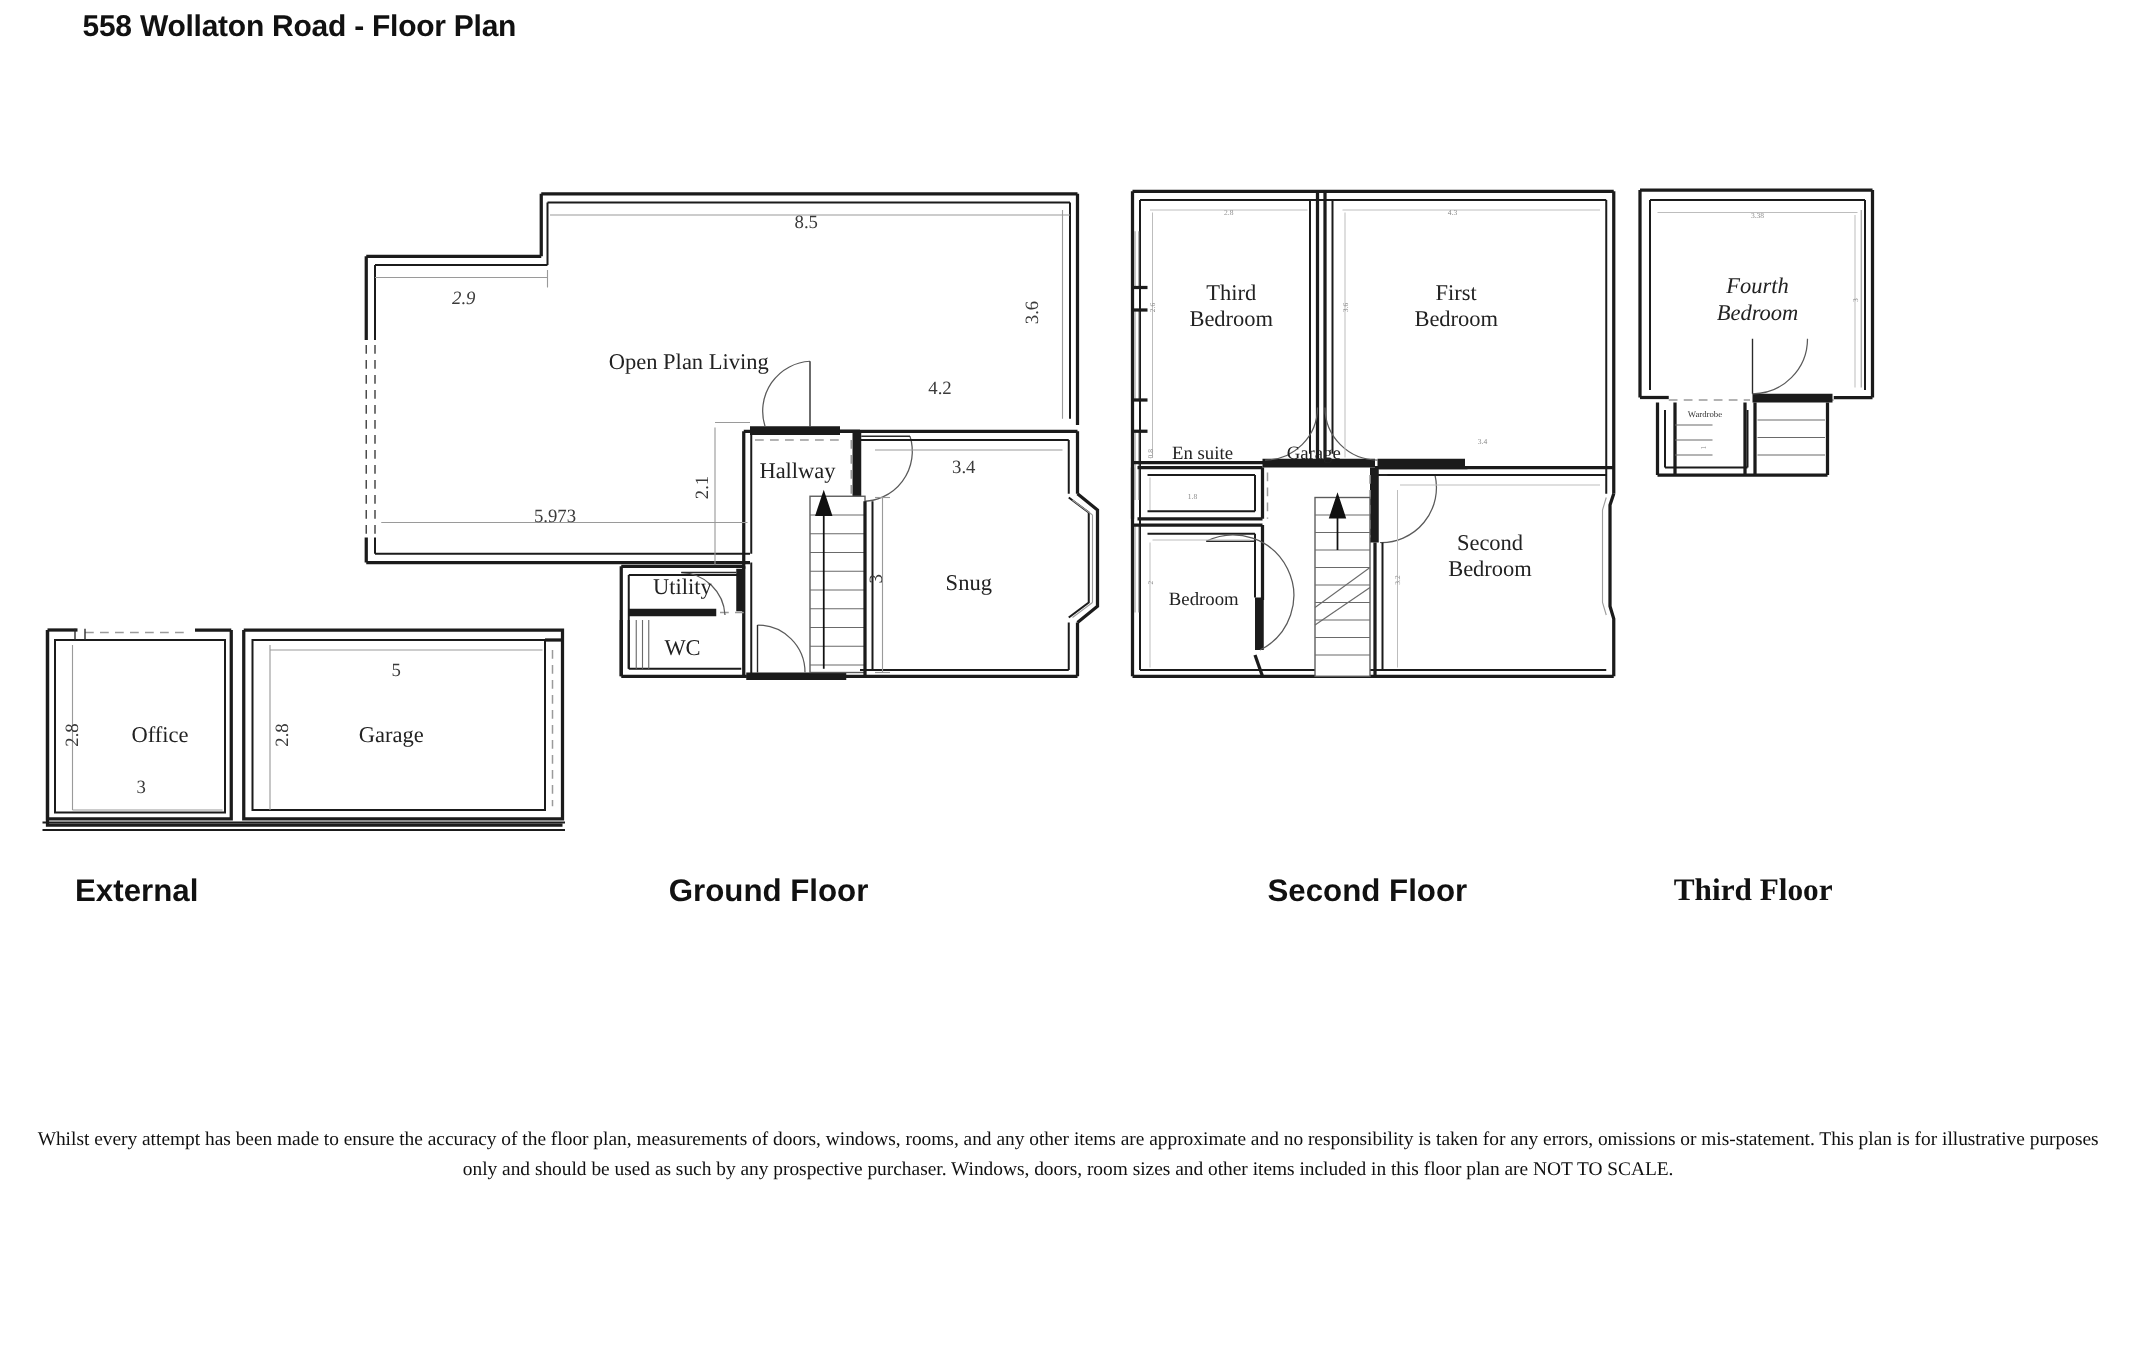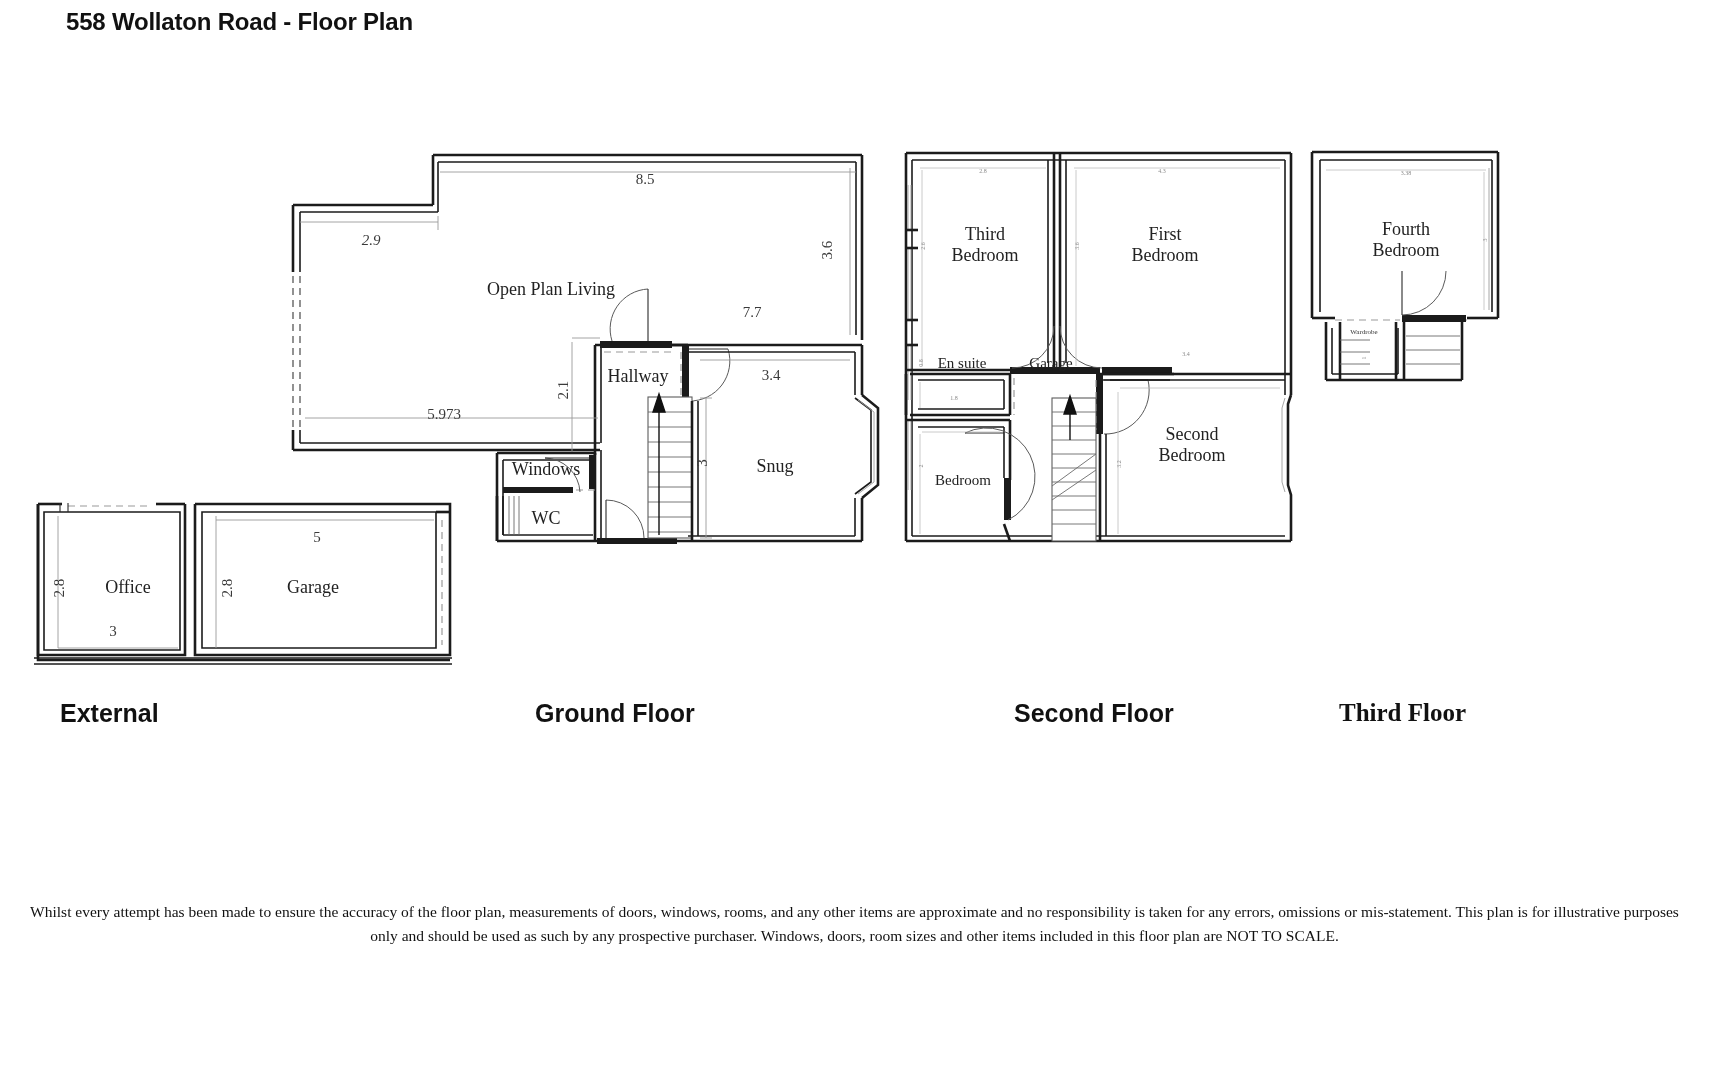--- a/index.html
+++ b/index.html
@@ -231,27 +231,27 @@
       <path class="wall-thin" d="M503 496 L503 535"></path>
       <path class="wall-thin" d="M503 535 L593 535"></path>
       <path class="stair" d="M509 496 L509 535 M514 496 L514 535 M519 496 L519 535"></path>
 
       <path class="wall" d="M595 453 L595 455"></path>
     </svg>
 
     <div class="room-label" style="left:505px; top:290px;margin-left:46px;">Open Plan Living</div>
     <div class="room-label" style="left:638px; top:377px;">Hallway</div>
     <div class="room-label" style="left:775px; top:467px;">Snug</div>
-    <div class="room-label" style="left:546px; top:470px;">Windows</div>
+    <div class="room-label" style="left:546px; top:470px;">Utility</div>
     <div class="room-label" style="left:546px; top:519px;">WC</div>
 
     <div class="dim" style="left:645px; top:179px;">8.5</div>
     <div class="dim" style="left:371px; top:240px;font-style:italic;">2.9</div>
     <div class="dim vert" style="left:827px; top:250px;">3.6</div>
-    <div class="dim" style="left:752px; top:312px;">7.7</div>
+    <div class="dim" style="left:752px; top:312px;">4.2</div>
     <div class="dim vert" style="left:563px; top:390px;">2.1</div>
     <div class="dim" style="left:444px; top:414px;">5.973</div>
     <div class="dim" style="left:771px; top:375px;">3.4</div>
     <div class="dim vert" style="left:702px; top:463px;">3</div>
 
     <div class="floor-caption" style="left:535px; top:699px;">Ground Floor</div>
   </div>
 
   <div>
     <svg class="plan" width="1709" height="760" viewBox="0 0 1709 760">
@@ -399,21 +399,21 @@
       <path class="wall" d="M1396 322 L1396 380"></path>
       <path class="wall-thin" d="M1398 328 L1398 374"></path>
       <path class="stair" d="M1340 340 L1370 340 M1340 352 L1370 352 M1340 364 L1370 364"></path>
 
       <path class="wall" d="M1404 322 L1404 380"></path>
       <path class="wall" d="M1404 380 L1462 380"></path>
       <path class="wall" d="M1462 322 L1462 380"></path>
       <path class="stair" d="M1406 336 L1460 336 M1406 350 L1460 350 M1406 364 L1460 364"></path>
     </svg>
 
-    <div class="room-label" style="left:1406px; top:240px;">Fourth
+    <div class="room-label" style="left:1406px; top:240px;font-style:italic;">Fourth
 Bedroom</div>
     <div class="room-label xs" style="left:1364px; top:332px;">Wardrobe</div>
 
     <div class="dim tiny" style="left:1406px; top:173px;">3.38</div>
     <div class="dim tiny vert" style="left:1485px; top:240px;">3</div>
     <div class="dim tiny vert" style="left:1364px; top:358px;">1</div>
 
     <div class="floor-caption" style="left:1339px; top:699px;font-family:Liberation Serif, serif;">Third Floor</div>
   </div>
 

